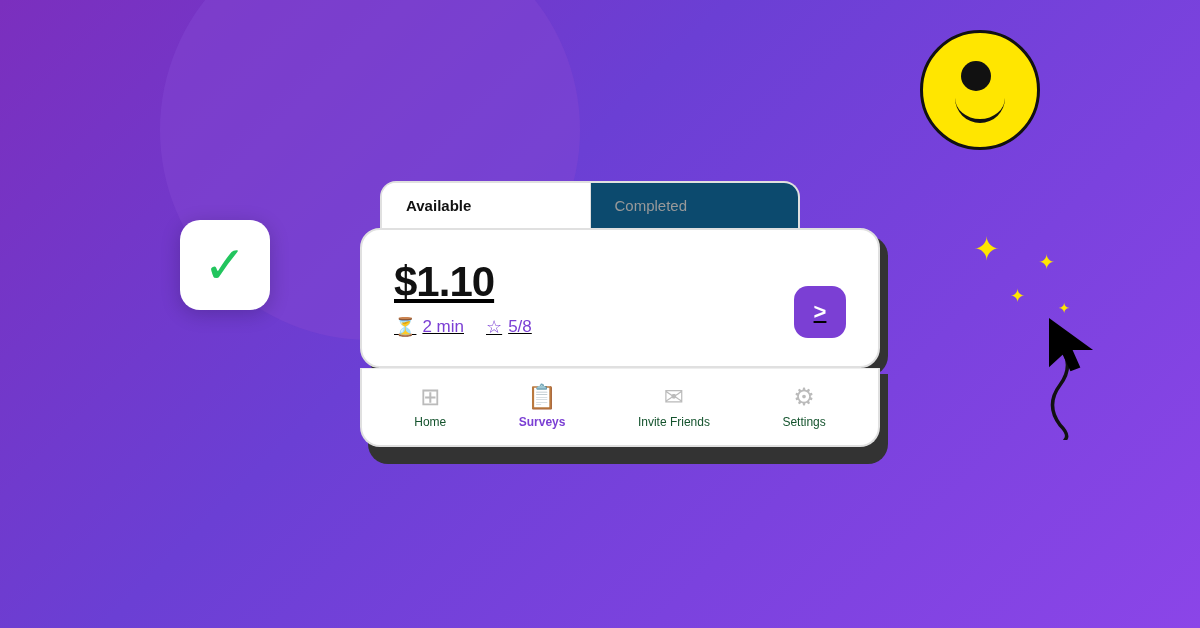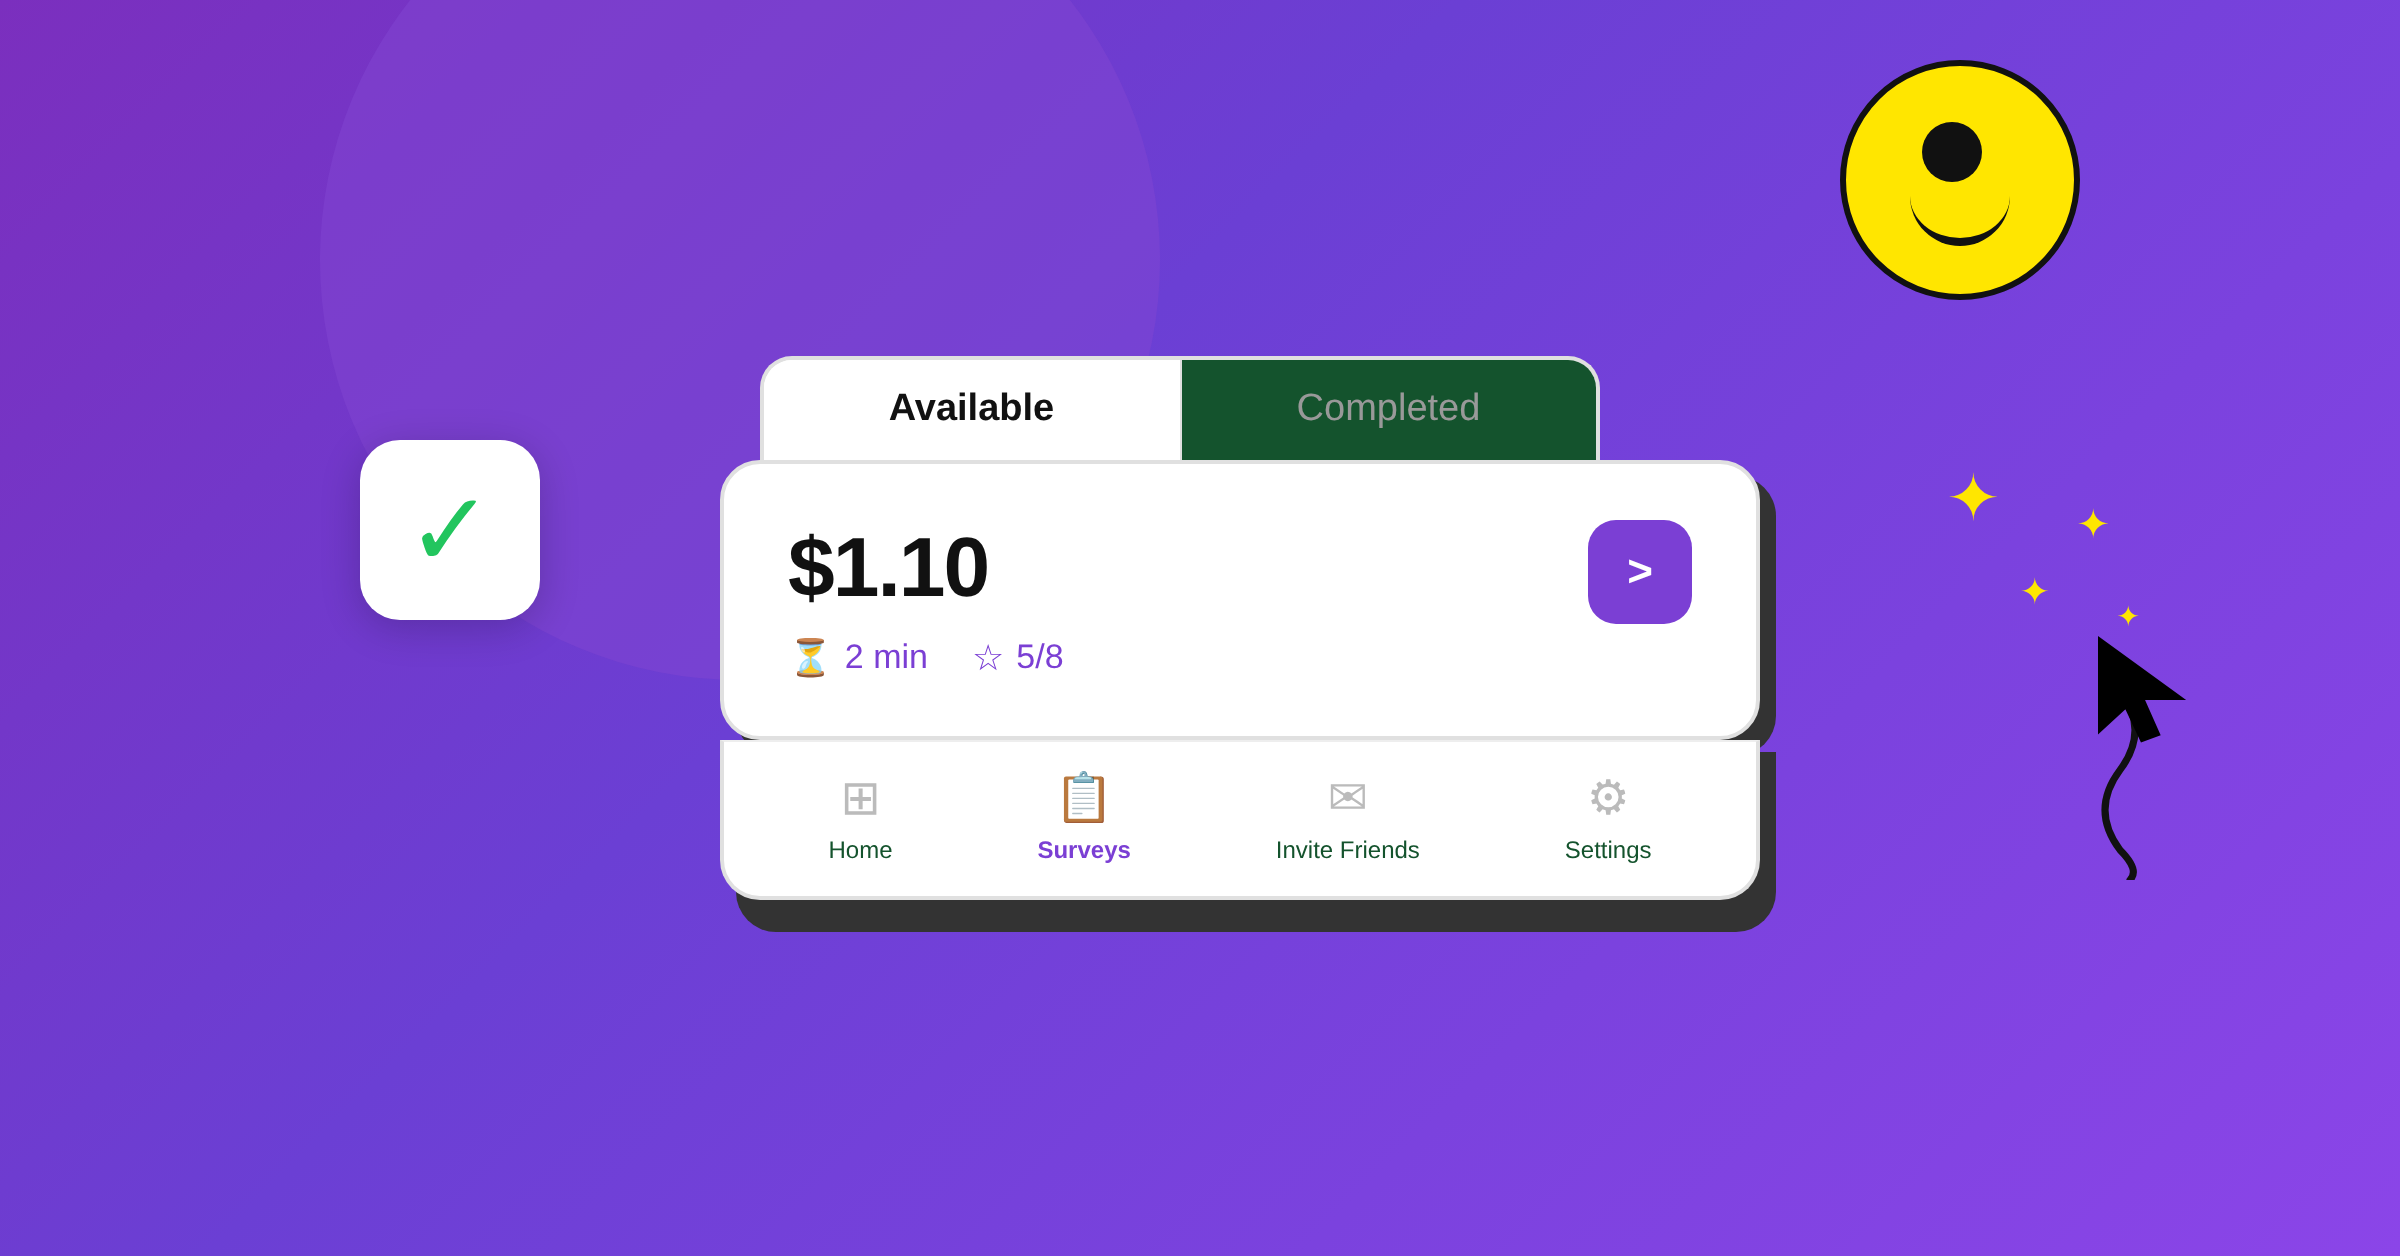--- a/index.html
+++ b/index.html
@@ -43,34 +43,33 @@
       margin: 0 auto 0 60px;
       border: 2px solid #e0e0e0;
       border-bottom: none;
       position: relative;
       z-index: 10;
     }
 
     .tab {
       flex: 1;
       padding: 14px 24px;
-      text-align: center;
-      font-size: 19px;
+      font-size: 15px;
       cursor: pointer;
     }
 
     .tab-available {
       background: white;
       font-weight: 700;
       color: #111;
       border-right: 1px solid #e0e0e0;
     }
 
     .tab-completed {
-      background: #14532d;
+      background: #0c4a6e;
       font-weight: 400;
       color: #999;
     }
 
     
     .card-container {
       position: relative;
       width: 520px;
       margin-left: 40px;
     }
@@ -88,24 +87,25 @@
     }
 
     
     .card-main {
       position: relative;
       z-index: 2;
       background: white;
       border-radius: 20px;
       padding: 28px 32px;
       display: flex;
-      align-items: flex-start;
+      align-items: flex-end;
       justify-content: space-between;
       border: 2px solid #e0e0e0;
       min-height: 130px;
+      text-decoration: underline;
     }
 
     .card-info {
       display: flex;
       flex-direction: column;
       gap: 10px;
     }
 
     .card-price {
       font-size: 42px;

